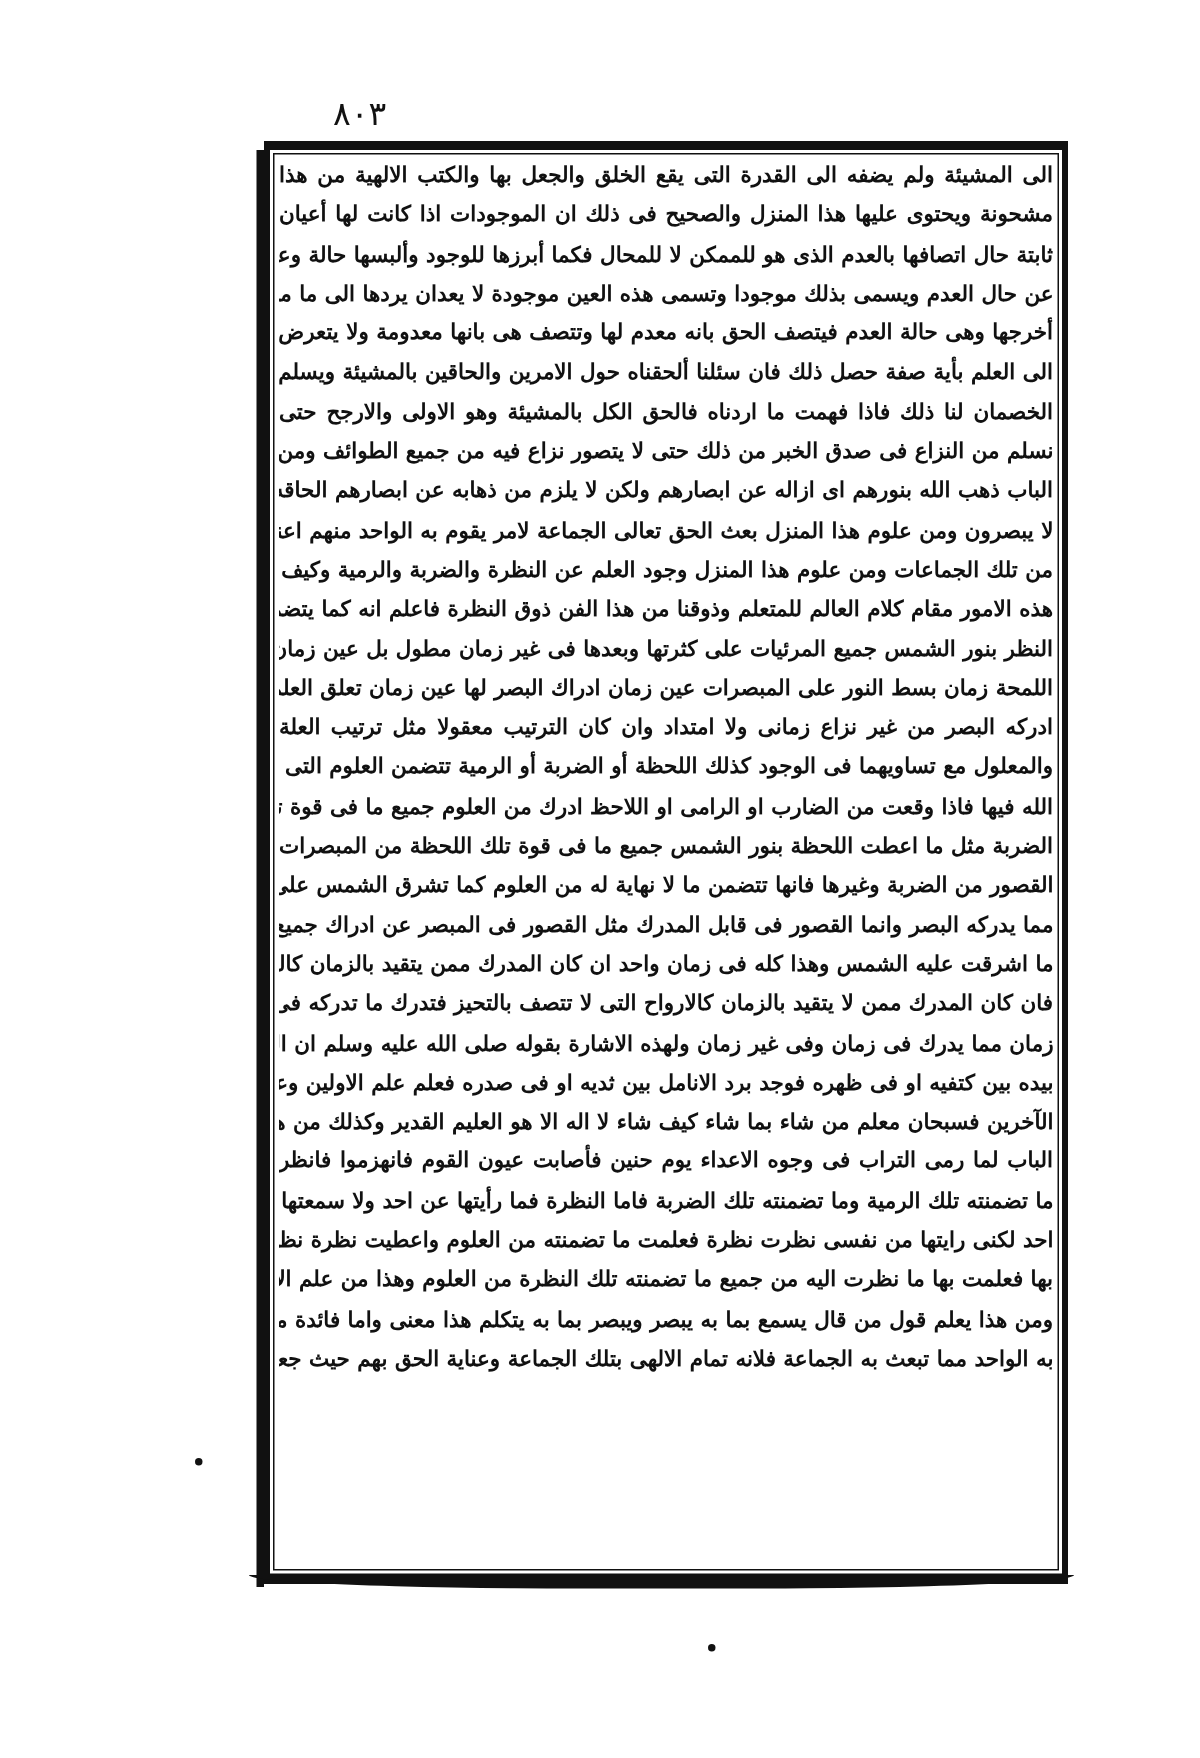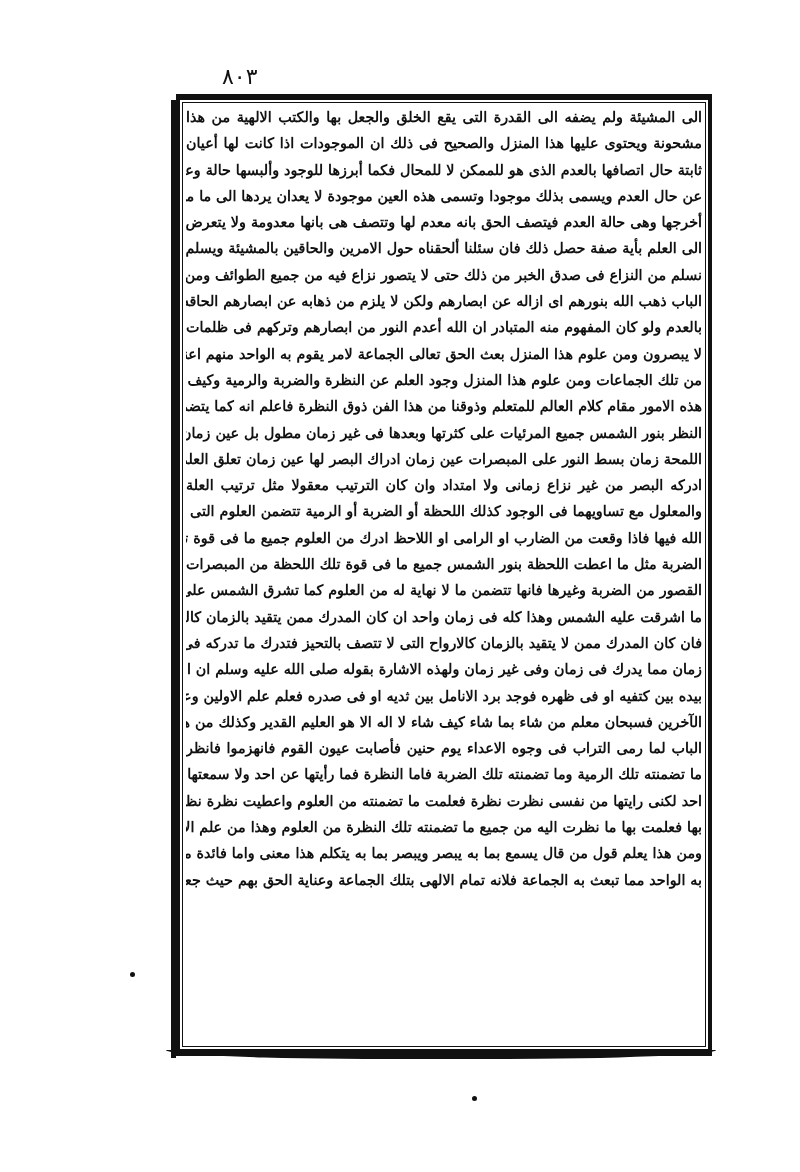--- a/index.html
+++ b/index.html
@@ -22,33 +22,34 @@
 <div class="frame"></div>
 <div class="frame-shadow-bottom"></div>
 
 <div class="text-block">
   <div class="line">الى المشيئة ولم يضفه الى القدرة التى يقع الخلق والجعل بها والكتب الالهية من هذا</div>
   <div class="line">مشحونة ويحتوى عليها هذا المنزل والصحيح فى ذلك ان الموجودات اذا كانت لها أعيان</div>
   <div class="line">ثابتة حال اتصافها بالعدم الذى هو للممكن لا للمحال فكما أبرزها للوجود وألبسها حالة وعراها</div>
   <div class="line">عن حال العدم ويسمى بذلك موجودا وتسمى هذه العين موجودة لا يعدان يردها الى ما منه</div>
   <div class="line">أخرجها وهى حالة العدم فيتصف الحق بانه معدم لها وتتصف هى بانها معدومة ولا يتعرض</div>
   <div class="line">الى العلم بأية صفة حصل ذلك فان سئلنا ألحقناه حول الامرين والحاقين بالمشيئة ويسلم ذلك</div>
+  <div class="line">الخصمان لنا ذلك فاذا فهمت ما اردناه فالحق الكل بالمشيئة وهو الاولى والارجح حتى</div>
   <div class="line">نسلم من النزاع فى صدق الخبر من ذلك حتى لا يتصور نزاع فيه من جميع الطوائف ومن هذا</div>
   <div class="line">الباب ذهب الله بنورهم اى ازاله عن ابصارهم ولكن لا يلزم من ذهابه عن ابصارهم الحاقه</div>
-  <div class="line">بالعدم ولو كان المفهوم منه المتبادر ان الله أعدم النور من ابصارهم وتركهم فى ظلمات</div>
   <div class="line">لا يبصرون ومن علوم هذا المنزل بعث الحق تعالى الجماعة لامر يقوم به الواحد منهم اعنى</div>
   <div class="line">من تلك الجماعات ومن علوم هذا المنزل وجود العلم عن النظرة والضربة والرمية وكيف تقوم</div>
   <div class="line">هذه الامور مقام كلام العالم للمتعلم وذوقنا من هذا الفن ذوق النظرة فاعلم انه كما يتضمن</div>
   <div class="line">النظر بنور الشمس جميع المرئيات على كثرتها وبعدها فى غير زمان مطول بل عين زمان</div>
   <div class="line">اللمحة زمان بسط النور على المبصرات عين زمان ادراك البصر لها عين زمان تعلق العلم بما</div>
   <div class="line">ادركه البصر من غير نزاع زمانى ولا امتداد وان كان الترتيب معقولا مثل ترتيب العلة</div>
   <div class="line">والمعلول مع تساويهما فى الوجود كذلك اللحظة أو الضربة أو الرمية تتضمن العلوم التى اودع</div>
   <div class="line">الله فيها فاذا وقعت من الضارب او الرامى او اللاحظ ادرك من العلوم جميع ما فى قوة تلك</div>
   <div class="line">الضربة مثل ما اعطت اللحظة بنور الشمس جميع ما فى قوة تلك اللحظة من المبصرات وليس</div>
   <div class="line">القصور من الضربة وغيرها فانها تتضمن ما لا نهاية له من العلوم كما تشرق الشمس على اكثر</div>
+  <div class="line">مما يدركه البصر وانما القصور فى قابل المدرك مثل القصور فى المبصر عن ادراك جميع</div>
   <div class="line">ما اشرقت عليه الشمس وهذا كله فى زمان واحد ان كان المدرك ممن يتقيد بالزمان كالبصر</div>
   <div class="line">فان كان المدرك ممن لا يتقيد بالزمان كالارواح التى لا تتصف بالتحيز فتدرك ما تدركه فى غير</div>
   <div class="line">زمان مما يدرك فى زمان وفى غير زمان ولهذه الاشارة بقوله صلى الله عليه وسلم ان الحق ضرب</div>
   <div class="line">بيده بين كتفيه او فى ظهره فوجد برد الانامل بين ثديه او فى صدره فعلم علم الاولين وعلم</div>
   <div class="line">الآخرين فسبحان معلم من شاء بما شاء كيف شاء لا اله الا هو العليم القدير وكذلك من هذا</div>
   <div class="line">الباب لما رمى التراب فى وجوه الاعداء يوم حنين فأصابت عيون القوم فانهزموا فانظر</div>
   <div class="line">ما تضمنته تلك الرمية وما تضمنته تلك الضربة فاما النظرة فما رأيتها عن احد ولا سمعتها عن</div>
   <div class="line">احد لكنى رايتها من نفسى نظرت نظرة فعلمت ما تضمنته من العلوم واعطيت نظرة نظرت</div>
   <div class="line">بها فعلمت بها ما نظرت اليه من جميع ما تضمنته تلك النظرة من العلوم وهذا من علم الاذواق</div>
   <div class="line">ومن هذا يعلم قول من قال يسمع بما به يبصر ويبصر بما به يتكلم هذا معنى واما فائدة ما يقوم</div>

